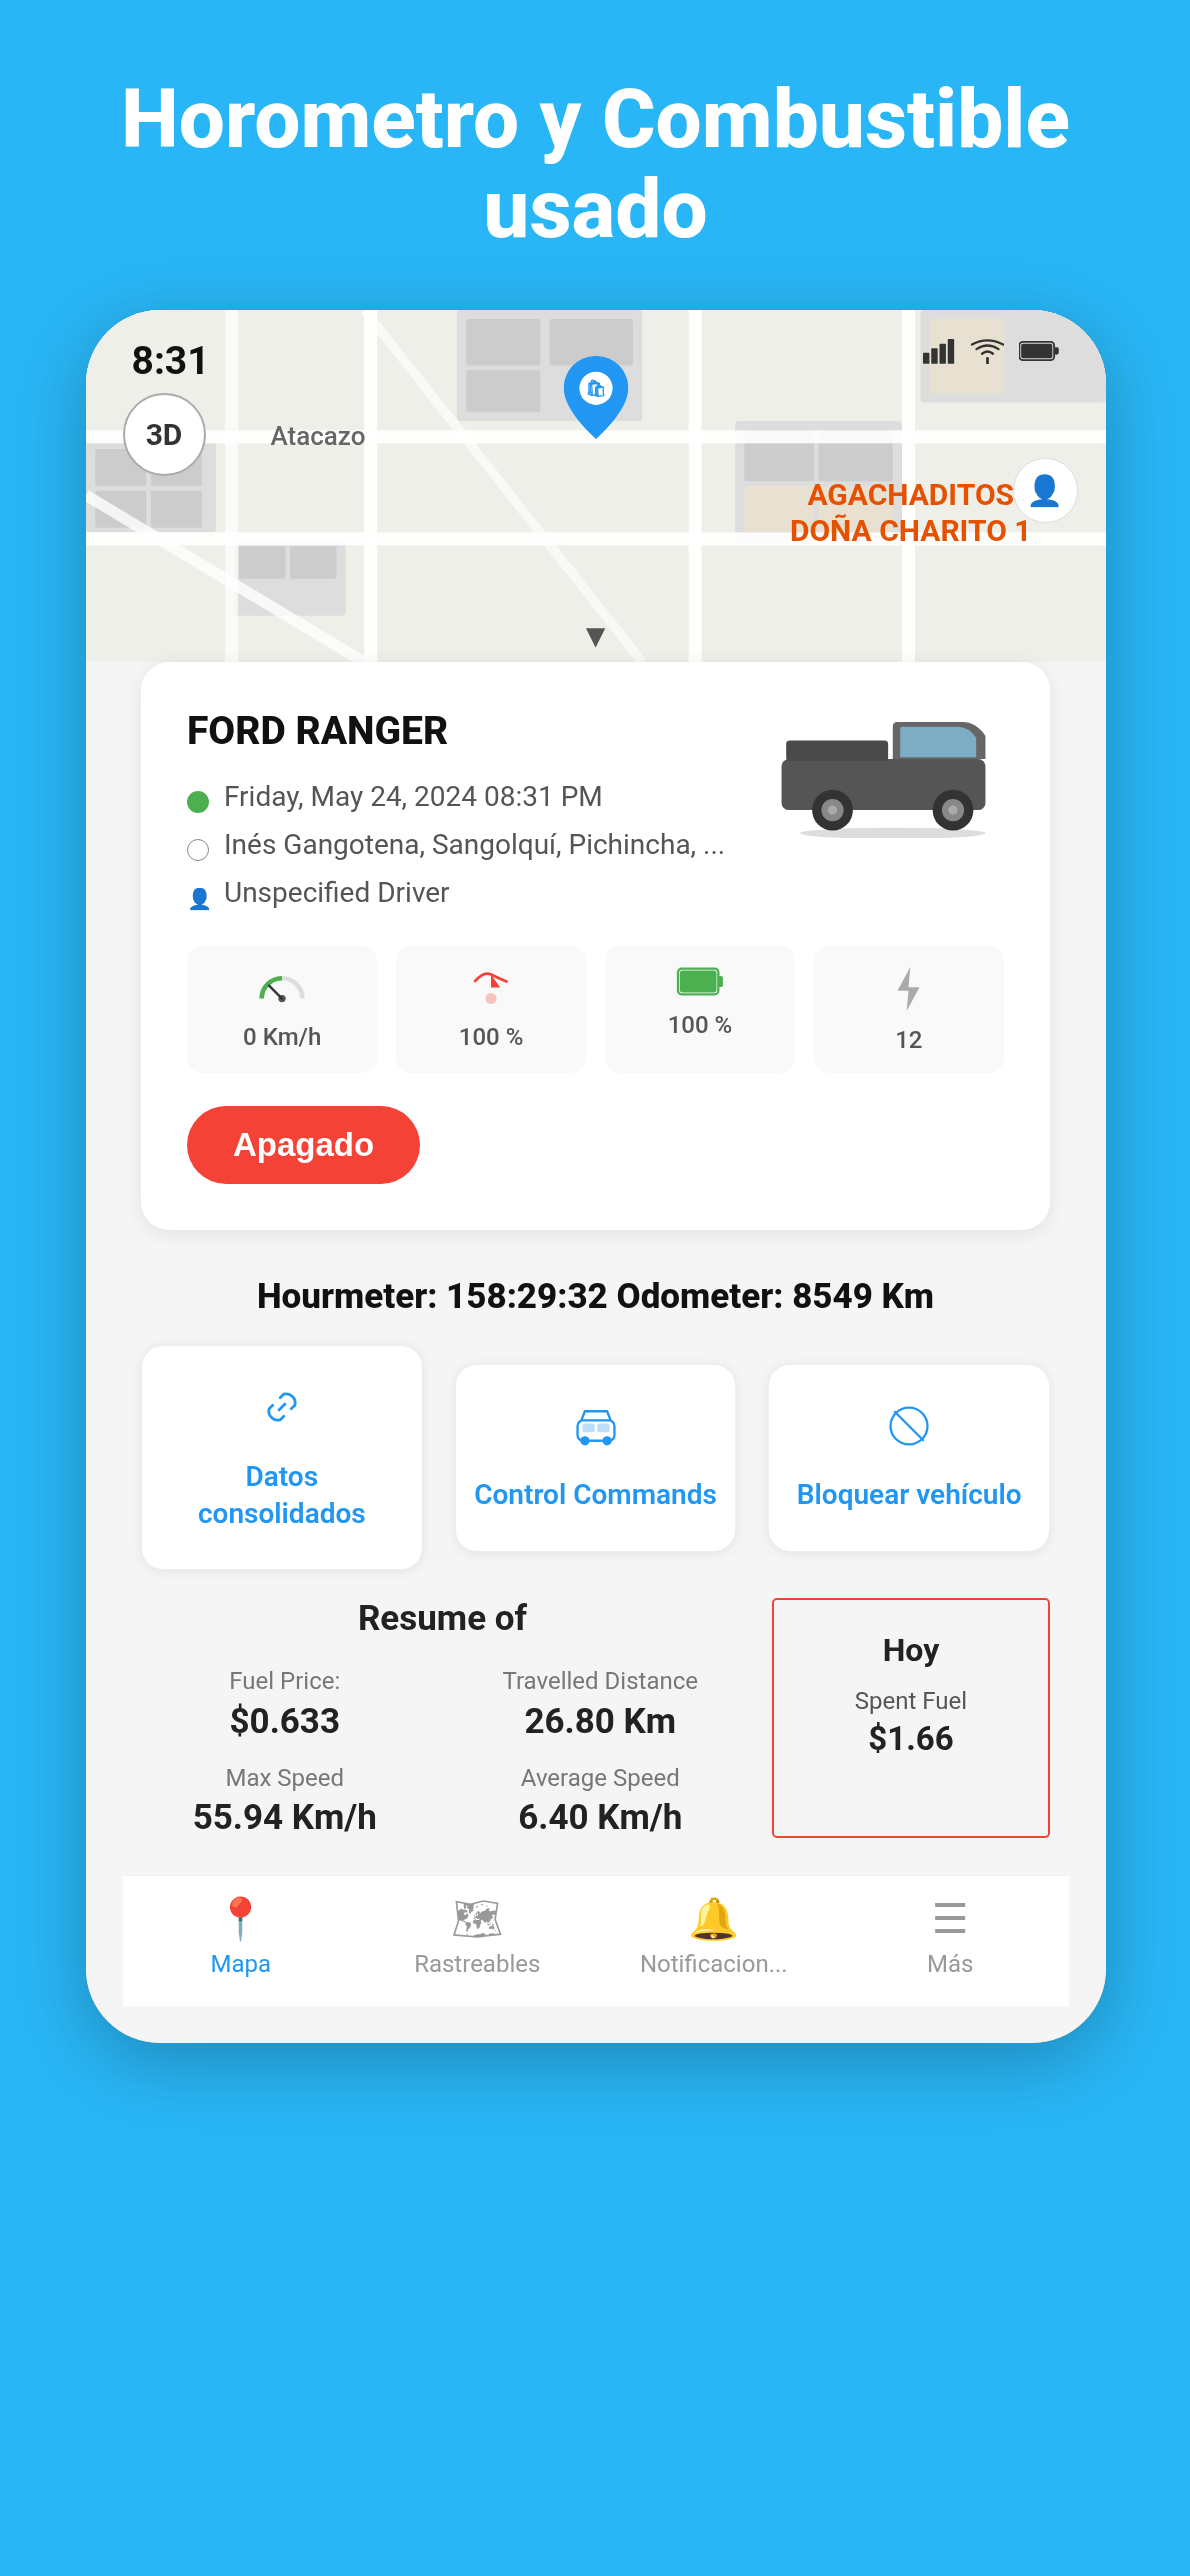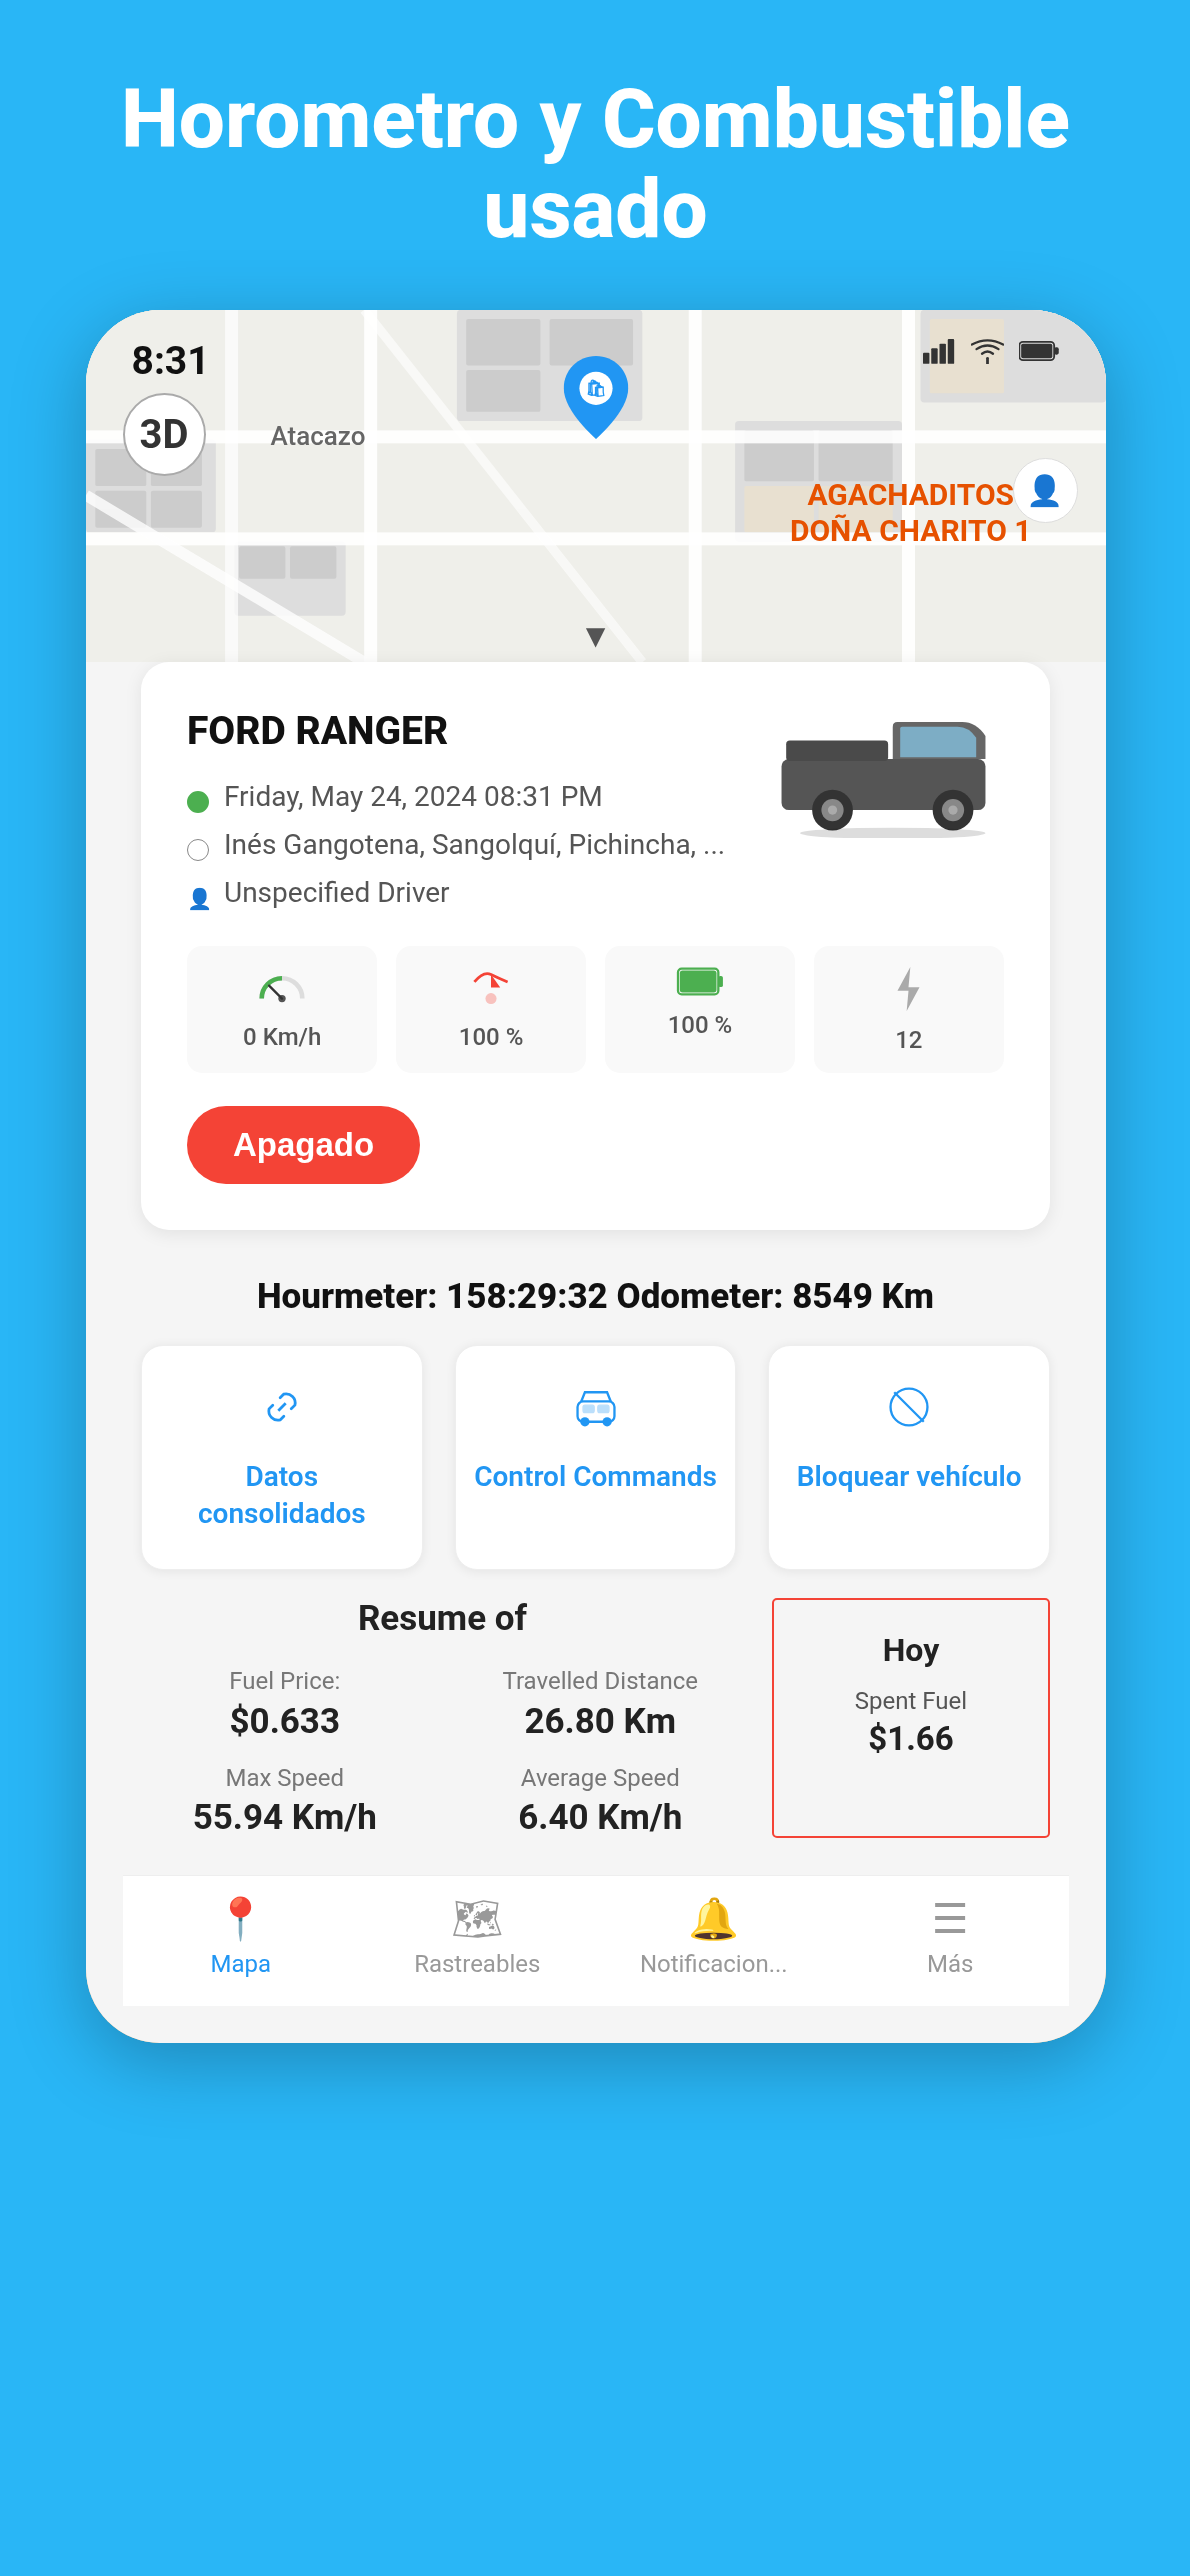--- a/index.html
+++ b/index.html
@@ -66,21 +66,21 @@
     .map-3d-btn {
       position: absolute;
       top: 83px; left: 37px;
       width: 83px; height: 83px;
       border-radius: 50%;
       border: 2.8px solid #aaa;
       background: white;
       display: flex;
       align-items: center;
       justify-content: center;
-      font-size: 40px;
+      font-size: 30px;
       font-weight: 700;
       color: #333;
       cursor: pointer;
     }
     .map-label {
       position: absolute;
       top: 167px; right: 74px;
       color: #e65100;
       font-size: 30px;
       font-weight: 700;
@@ -217,20 +217,21 @@
       font-weight: 800;
       color: #111;
       padding: 46px 18.5px 28px;
     }
 
     
     .action-buttons {
       display: flex;
       gap: 32px;
       padding: 0 18.5px 28px;
+      align-items: center;
     }
     .action-btn {
       flex: 1;
       background: white;
       border-radius: 22px;
       padding: 37px 18.5px;
       display: flex;
       flex-direction: column;
       align-items: center;
       gap: 16.7px;

